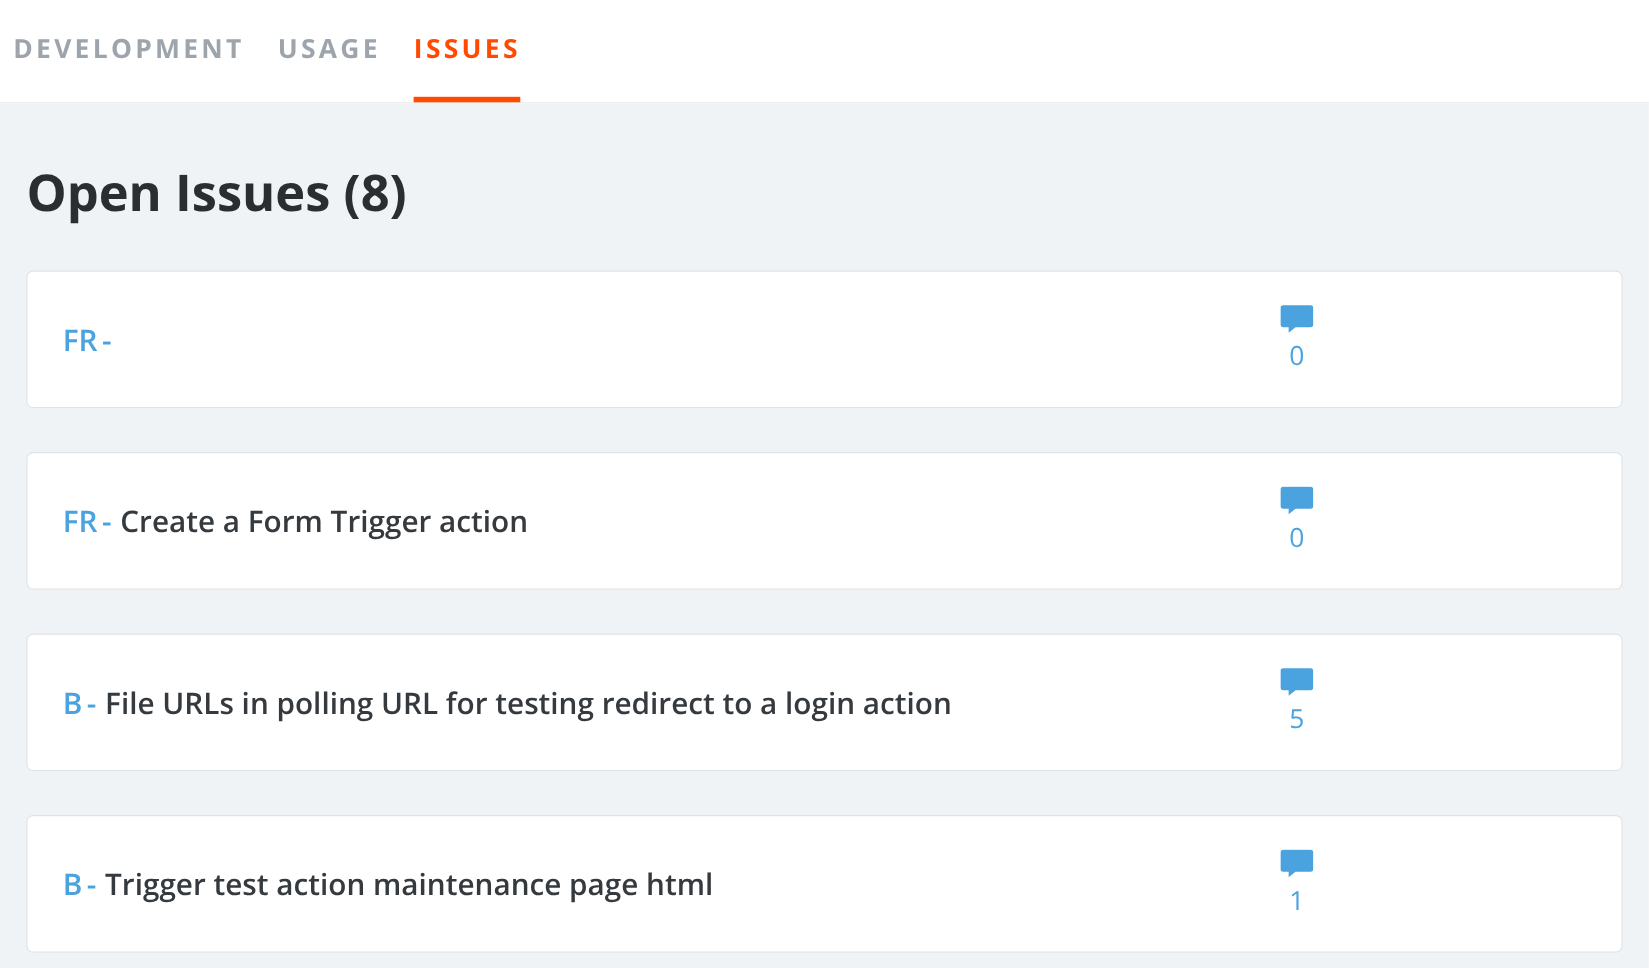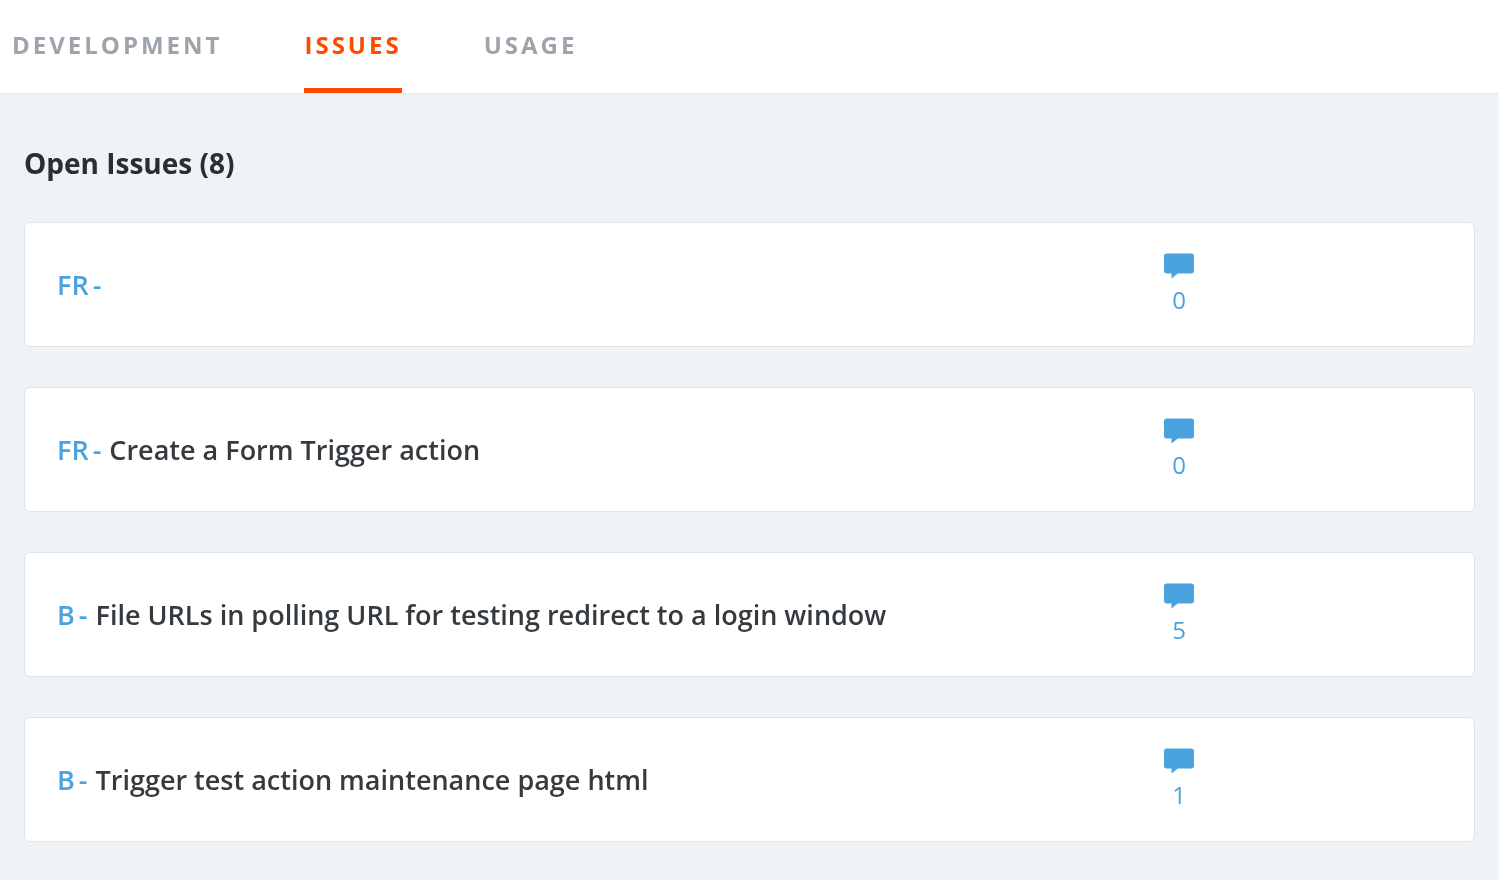--- a/index.html
+++ b/index.html
@@ -7,21 +7,21 @@
       padding: 0;
       box-sizing: border-box;
     }
     body {
       font-family: -apple-system, BlinkMacSystemFont, "Segoe UI", "Open Sans", Helvetica, Arial, sans-serif;
       background: #fff;
       width: 1499px;
     }
     .tabs {
       display: flex;
-      gap: 82px;
+      gap: 30px;
       padding: 28px 0 0 12px;
       background: #fff;
       border-bottom: 1px solid #e5e8ea;
       text-align: right;
     }
     .tab {
       font-size: 24px;
       font-weight: 700;
       letter-spacing: 3px;
       color: #9da4ab;
@@ -41,21 +41,21 @@
       bottom: 0;
       height: 5px;
       background: #ff4a00;
     }
     .content {
       background: #f0f3f5;
       padding: 50px 24px 30px 24px;
       min-height: 793px;
     }
     .page-title {
-      font-size: 28px;
+      font-size: 46px;
       font-weight: 700;
       color: #2b2e31;
       margin-bottom: 40px;
     }
     .issue-list {
       display: flex;
       flex-direction: column;
       gap: 40px;
     }
     .issue-card {
@@ -101,22 +101,22 @@
       font-size: 24px;
       font-weight: 500;
       color: #4aa3df;
     }
   </style>
 </head>
 <body>
 
 <nav class="tabs" id="tabs-container">
     <div class="tab">DEVELOPMENT</div>
+    <div class="tab">USAGE</div>
     <div class="tab active">ISSUES</div>
-    <div class="tab">USAGE</div>
   </nav>
 
 <main class="content">
   <h1 class="page-title">Open Issues (8)</h1>
   <div class="issue-list" id="issue-list">
       <div class="issue-card">
         <div class="issue-title">
           <span class="issue-tag">FR</span>
           <span class="issue-sep">-</span>
         </div>
@@ -141,21 +141,21 @@
               <path d="M22 0H2C0.9 0 0 0.9 0 2v12c0 1.1 0.9 2 2 2h4v4l5-4h11c1.1 0 2-0.9 2-2V2C24 0.9 23.1 0 22 0z"></path>
             </svg>
           </span>
           <span class="comment-count">0</span>
         </div>
       </div>
       <div class="issue-card">
         <div class="issue-title">
           <span class="issue-tag">B</span>
           <span class="issue-sep">-</span>
-          <span>File URLs in polling URL for testing redirect to a login window</span>
+          <span>File URLs in polling URL for testing redirect to a login action</span>
         </div>
         <div class="comment-block">
           <span class="comment-icon">
             <svg viewBox="0 0 24 20">
               <path d="M22 0H2C0.9 0 0 0.9 0 2v12c0 1.1 0.9 2 2 2h4v4l5-4h11c1.1 0 2-0.9 2-2V2C24 0.9 23.1 0 22 0z"></path>
             </svg>
           </span>
           <span class="comment-count">5</span>
         </div>
       </div>

